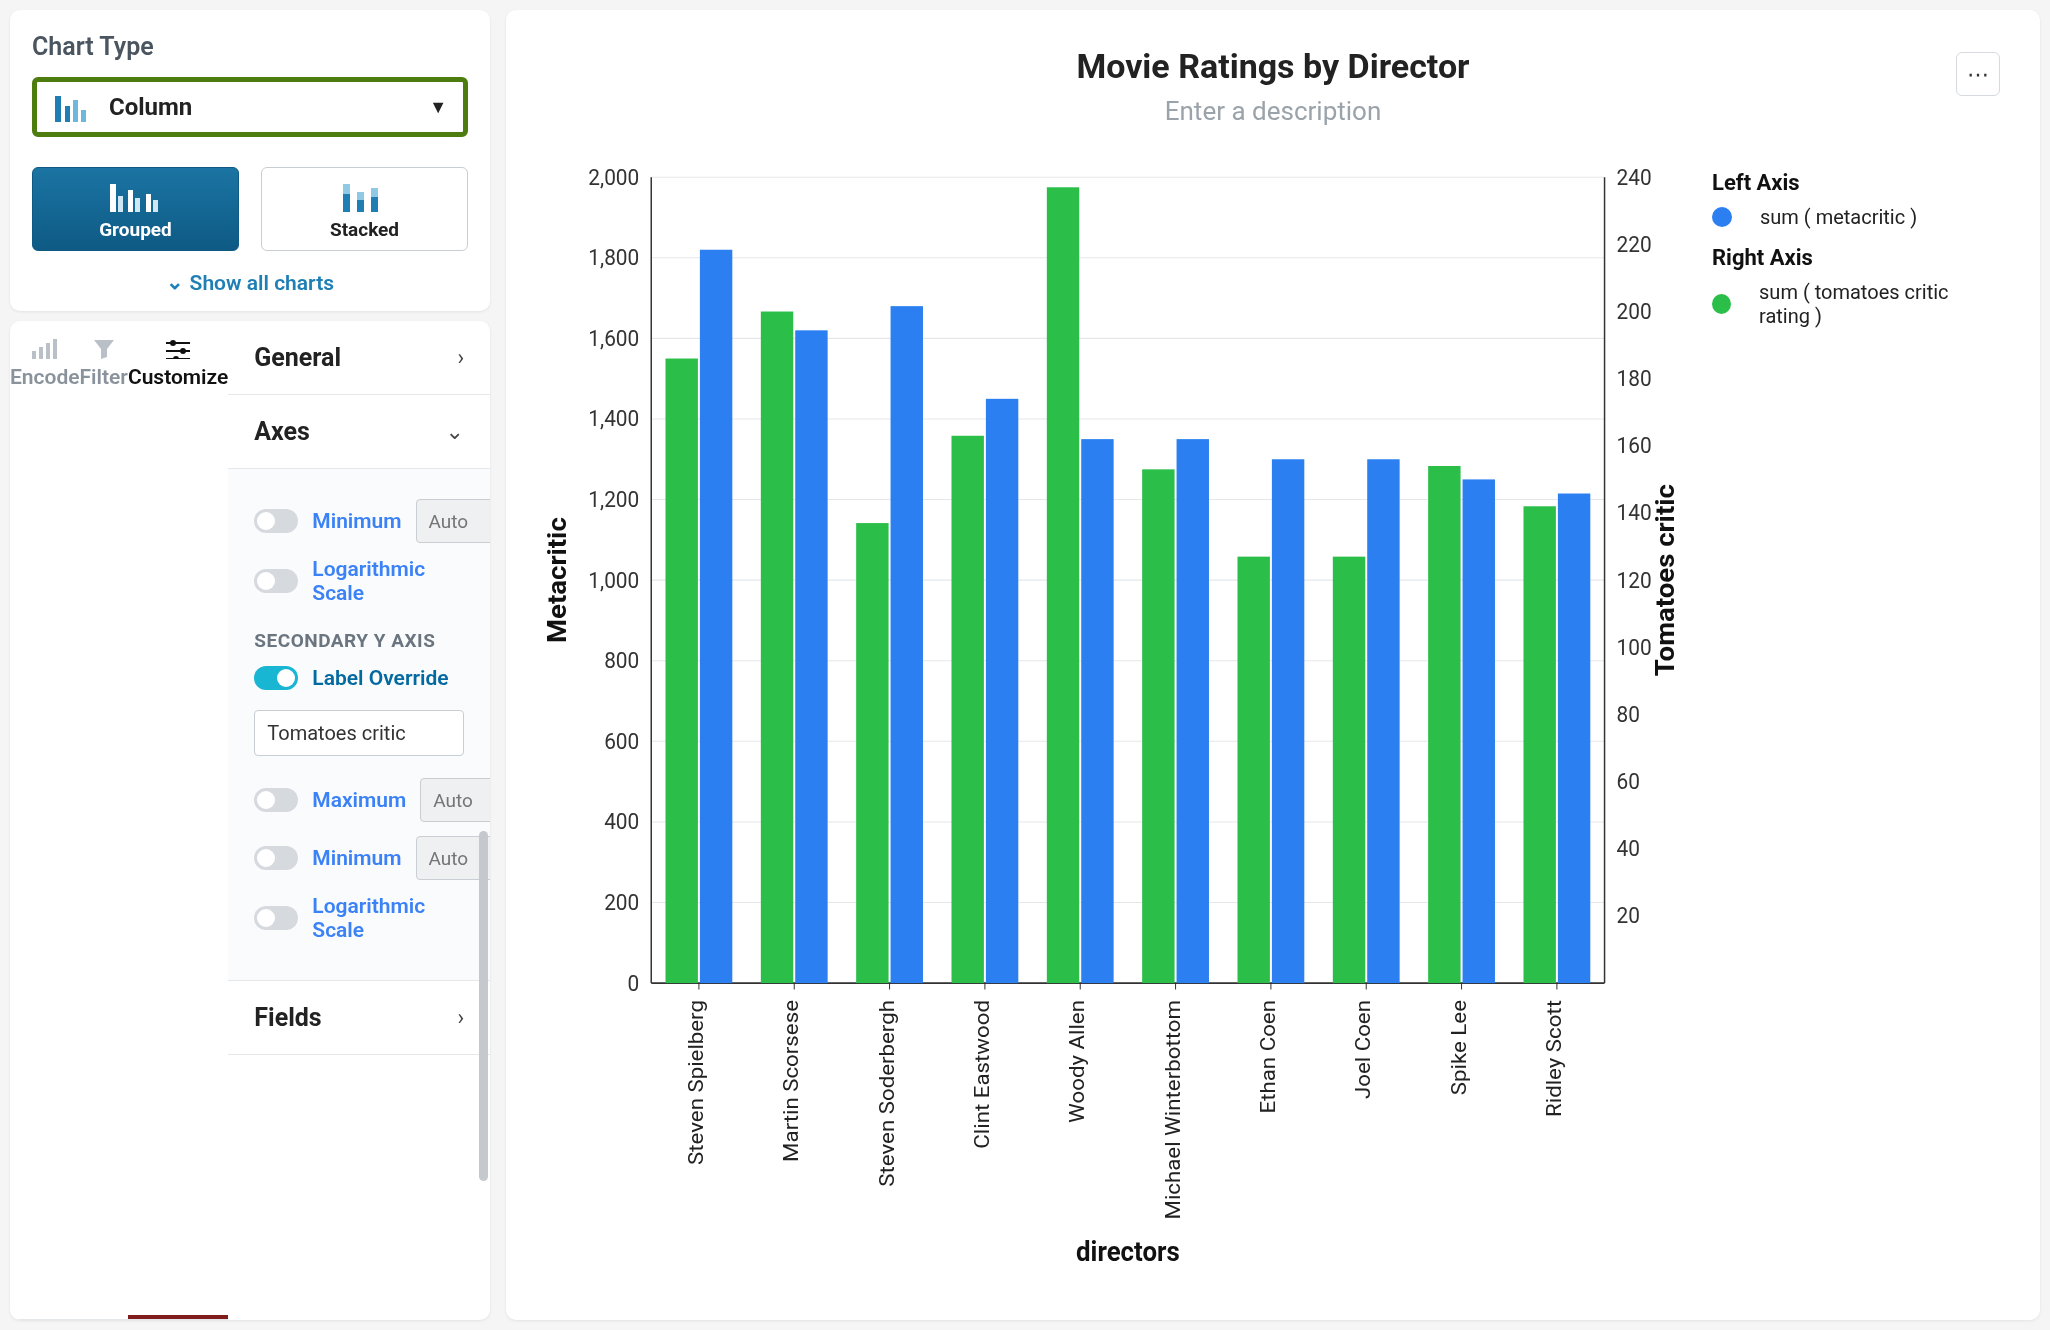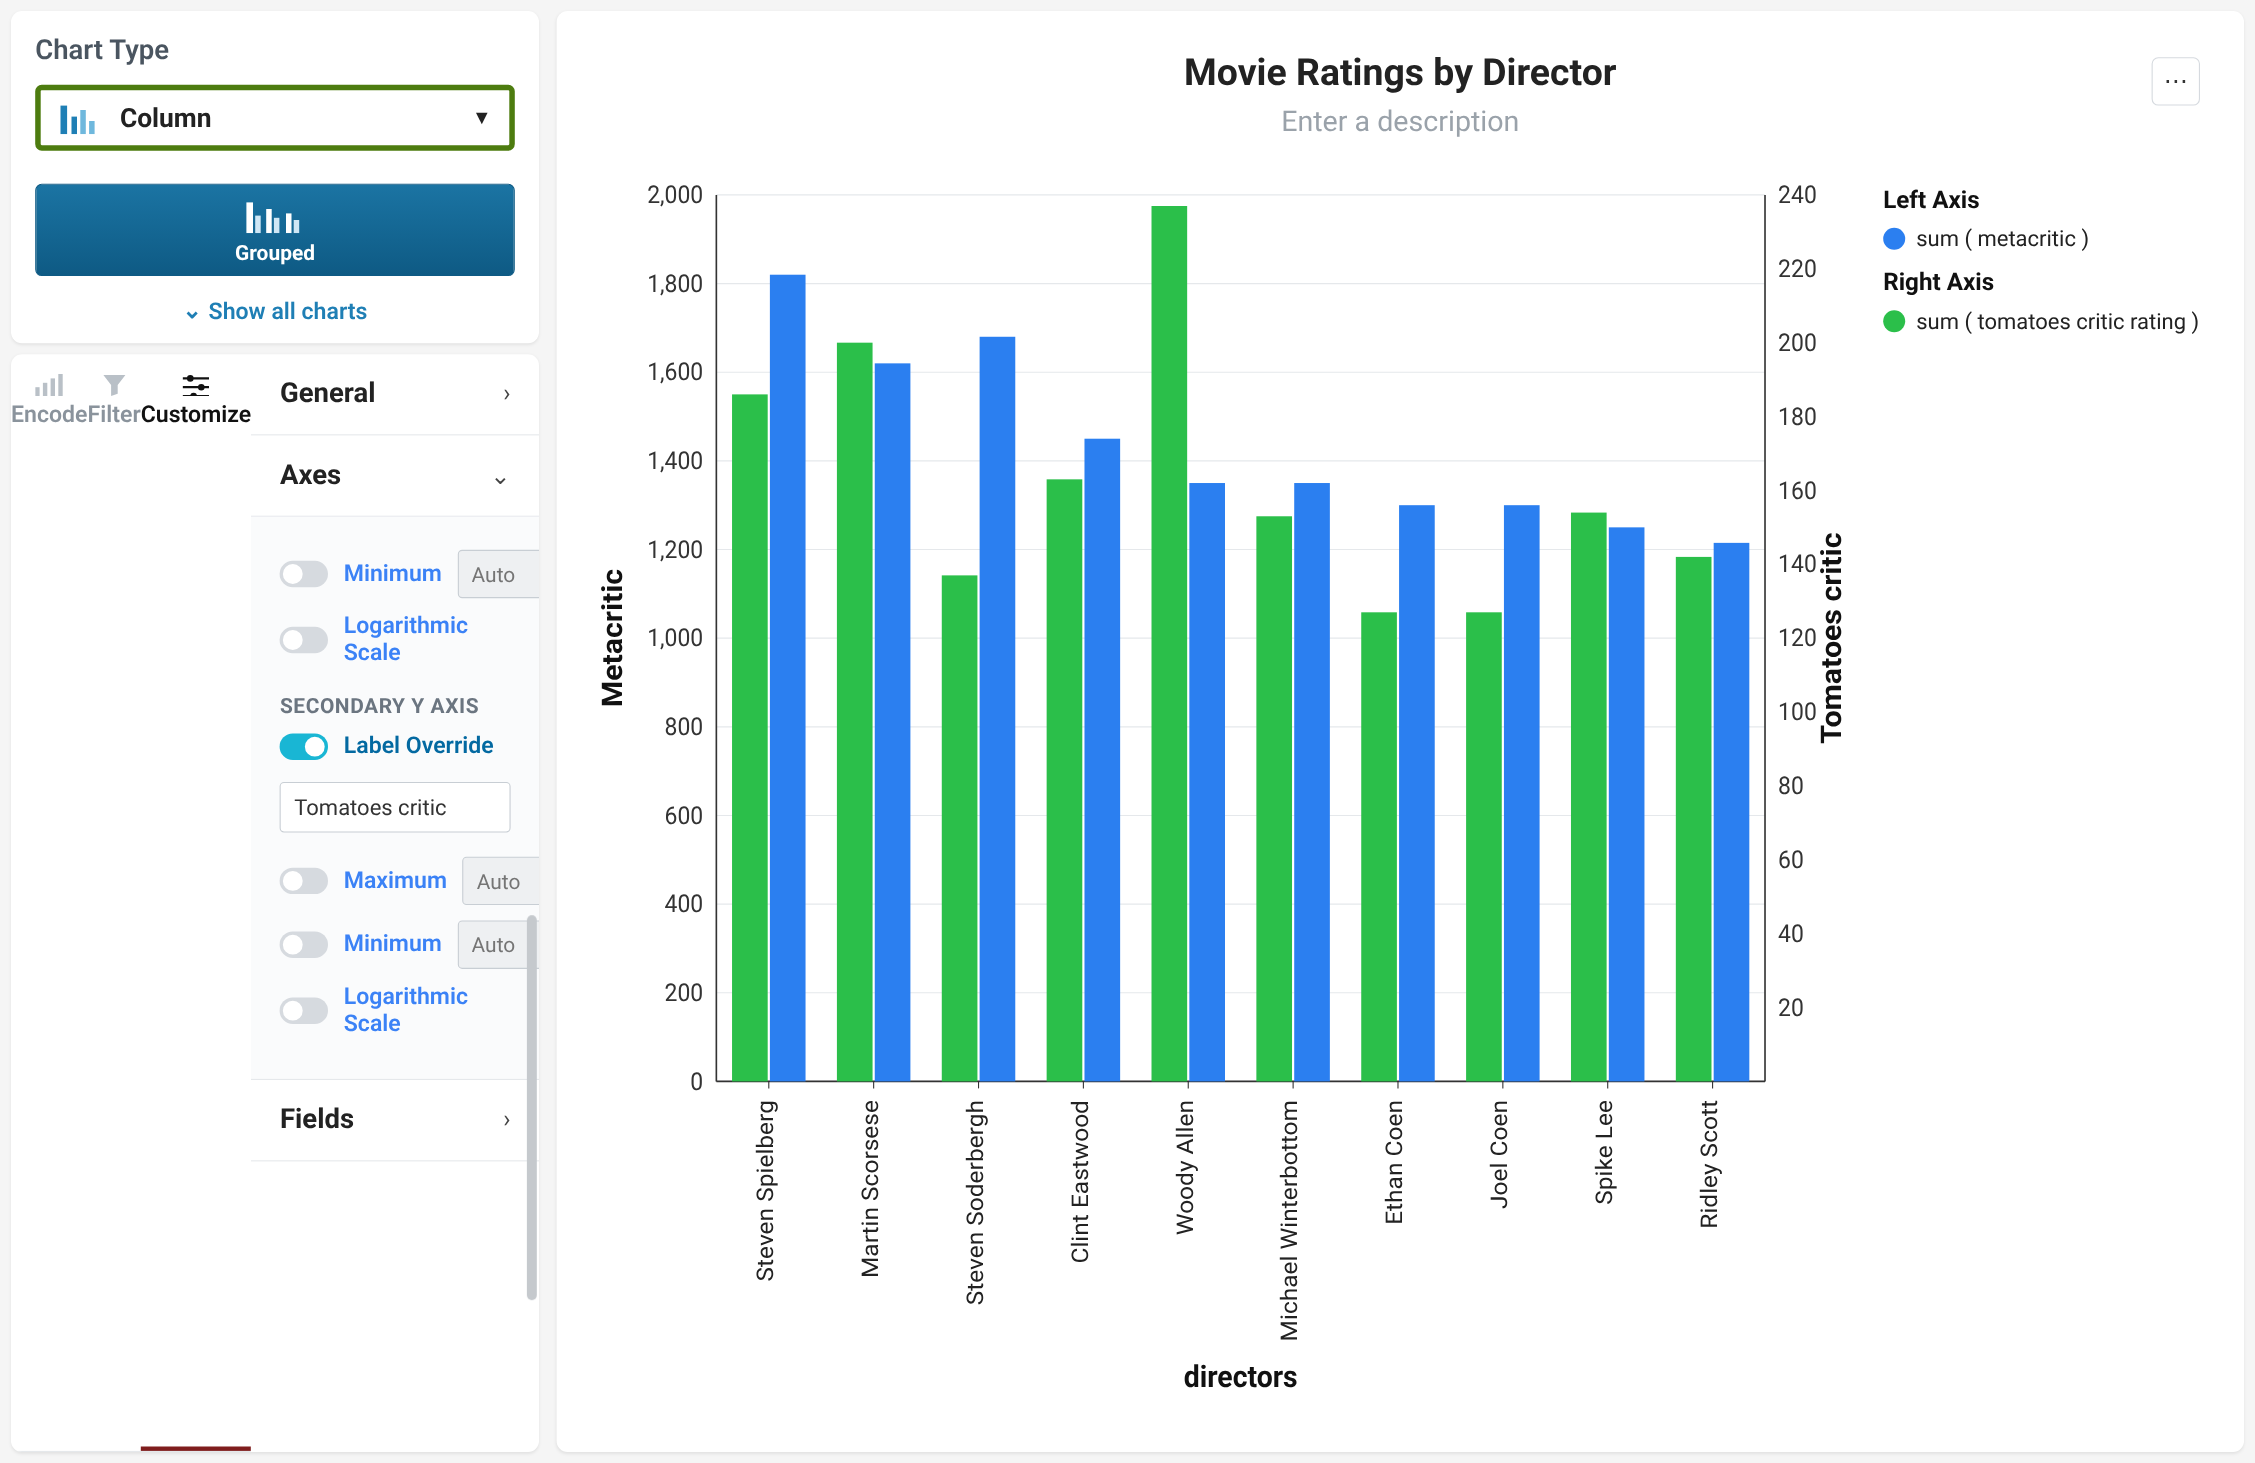--- a/index.html
+++ b/index.html
@@ -40,21 +40,21 @@
 .scrollbar-fake { position: absolute; right: 2px; top: 510px; width: 9px; height: 350px; background: #c5c9cd; border-radius: 5px; }
 .chart-area { flex: 1; background: #fff; border-radius: 10px; box-shadow: 0 1px 3px rgba(0,0,0,0.08); padding: 30px 36px 40px 36px; position: relative; display: flex; flex-direction: column; }
 .menu-dots { position: absolute; top: 42px; right: 40px; width: 44px; height: 44px; border: 1px solid #d6dadf; border-radius: 6px; display: flex; align-items: center; justify-content: center; cursor: pointer; font-size: 22px; color: #333; background:#fff; }
 .chart-title { text-align: center; font-size: 34px; font-weight: 700; color: #222; margin-top: 6px; }
 .chart-desc { text-align: center; font-size: 26px; color: #9aa2aa; margin-top: 10px; }
 .plot-wrap { flex: 1; display: flex; margin-top: 30px; }
 .plot { flex: 1; position: relative; }
 svg.chart-svg { width: 100%; height: 100%; }
 .legend { width: 320px; padding-left: 28px; padding-top: 8px; }
 .legend-title { font-size: 22px; font-weight: 700; color: #111; margin-bottom: 10px; margin-top: 6px; }
-.legend-item { display: flex; align-items: center; gap: 10px; font-size: 20px; color: #222; margin-bottom: 16px; }
+.legend-item { display: flex; align-items: center; gap: 28px; font-size: 20px; color: #222; margin-bottom: 16px; }
 .legend-dot { width: 20px; height: 20px; border-radius: 50%; }
 </style>
 </head>
 <body>
 
 <div class="app">
   <div class="sidebar">
     <div class="card chart-type-card">
       <div class="section-title">Chart Type</div>
       <div class="dropdown">
@@ -71,20 +71,31 @@
         <button class="variant-btn active">
           <svg width="60" height="34">
             <rect x="4" y="6" width="6" height="28" fill="#fff"></rect>
               <rect x="12" y="18" width="5" height="16" fill="#cfe7f5"></rect>
             <rect x="22" y="12" width="5" height="22" fill="#fff"></rect>
               <rect x="29" y="20" width="5" height="14" fill="#cfe7f5"></rect>
             <rect x="40" y="16" width="5" height="18" fill="#fff"></rect>
               <rect x="47" y="22" width="5" height="12" fill="#cfe7f5"></rect>
           </svg>
           <span>Grouped</span>
+        </button>
+        <button class="variant-btn">
+          <svg width="60" height="34">
+            <rect x="8" y="6" width="7" height="28" fill="#1f7fb5"></rect>
+              <rect x="8" y="6" width="7" height="10" fill="#8fc9e5"></rect>
+            <rect x="22" y="14" width="7" height="20" fill="#1f7fb5"></rect>
+              <rect x="22" y="14" width="7" height="8" fill="#8fc9e5"></rect>
+            <rect x="36" y="10" width="7" height="24" fill="#1f7fb5"></rect>
+              <rect x="36" y="10" width="7" height="9" fill="#8fc9e5"></rect>
+          </svg>
+          <span>Stacked</span>
         </button>
       </div>
       <div class="show-all">
         <span class="chev">⌄</span><span>Show all charts</span>
       </div>
     </div>
 
     <div class="card tabs-card">
       <div class="tabs">
         <div class="tab">

